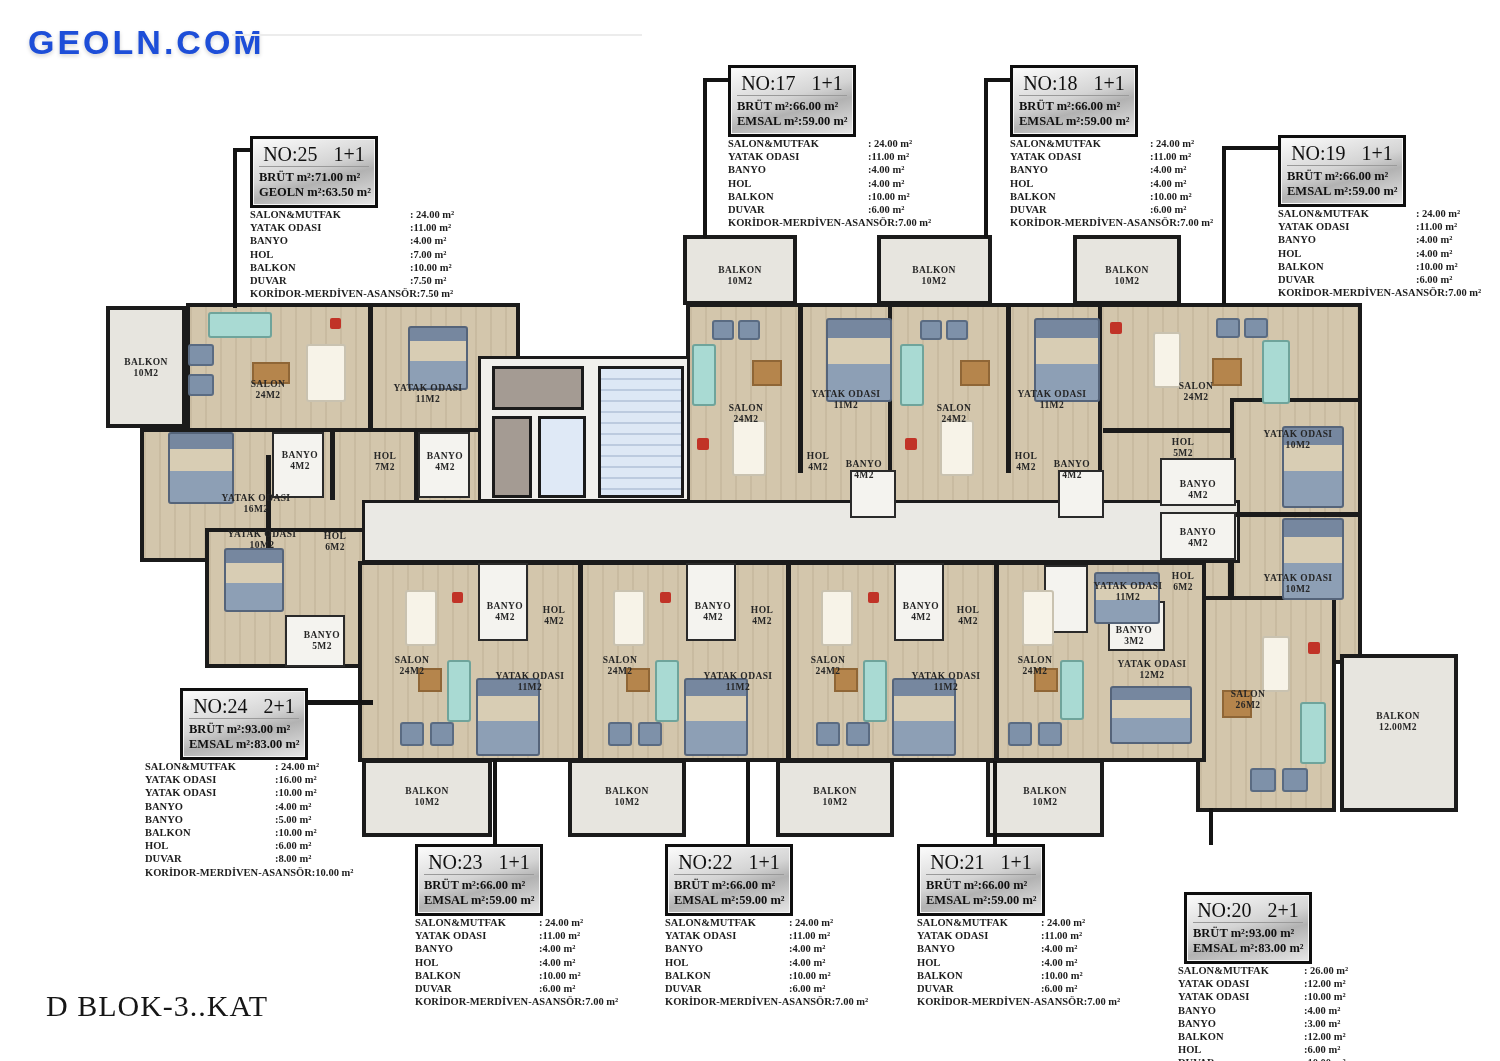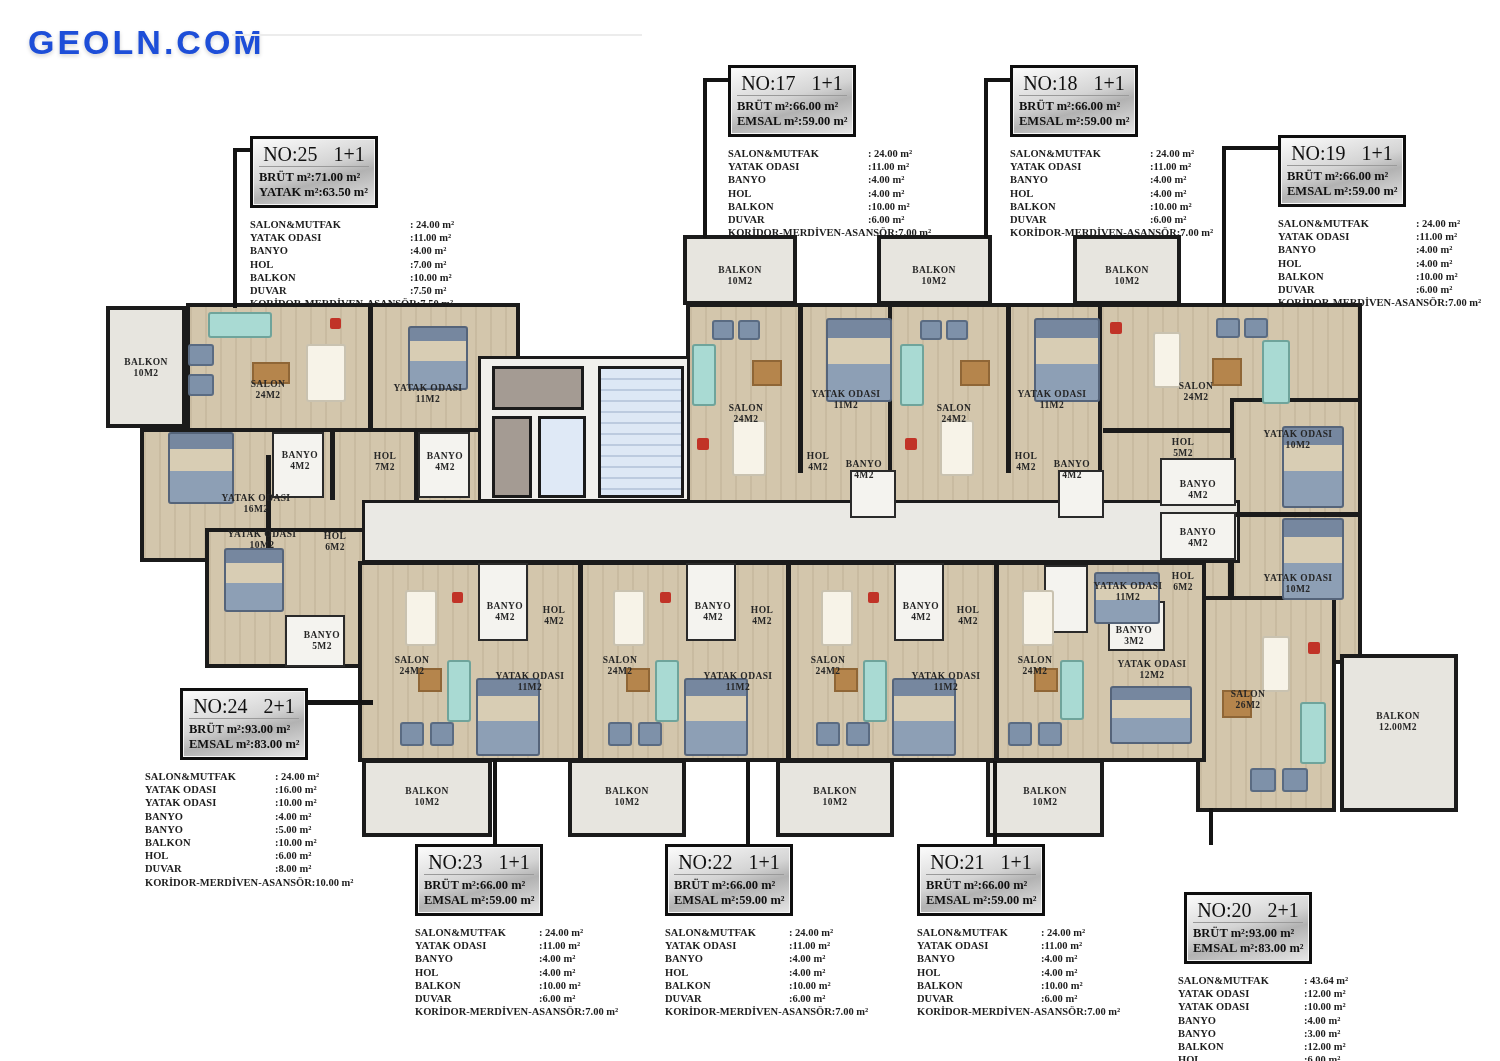--- a/index.html
+++ b/index.html
@@ -28,35 +28,36 @@
   .plab{position:absolute;transform:translate(-50%,-50%);font:700 9.5px/11px "Liberation Serif",serif;
         color:#262626;text-align:center;white-space:pre-line;letter-spacing:.4px;z-index:6;}
   
   .panel{position:absolute;z-index:10;}
   .hbox{width:128px;border:3px solid #0e0e0e;box-sizing:border-box;padding:3px 6px 5px;
         background:linear-gradient(165deg,#fcfcfc 0%,#d4d4d4 45%,#b2b2b2 62%,#e6e6e6 100%);
         box-shadow:inset 0 0 0 1px #f5f5f5;}
   .htitle{display:flex;justify-content:center;gap:16px;font-size:20px;line-height:24px;
           border-bottom:1px solid #9a9a9a;margin-bottom:3px;color:#101010;}
   .hline{font-weight:700;font-size:12.5px;line-height:15px;color:#101010;white-space:nowrap;}
-  .rooms{margin-top:10px;}
+  .rooms{}
   .rrow{display:flex;justify-content:space-between;font-weight:700;font-size:10.5px;line-height:13.2px;color:#1d1d1d;}
   .rlabel{white-space:nowrap;}
   .rval{width:58px;text-align:left;white-space:nowrap;}
   
   #watermark{position:absolute;left:28px;top:16px;font:700 34px/40px "Liberation Sans",sans-serif;
              color:#1d4ed8;letter-spacing:3px;text-shadow:0 2px 4px rgba(0,0,0,.18);z-index:11;margin-top:6px;}
   #floor-title{position:absolute;left:46px;top:988px;font:400 30px/36px "Liberation Serif",serif;
                color:#161616;letter-spacing:1px;z-index:11;}
 </style>
 </head>
 <body>
 
 <div id="stage">
   <div id="watermark">GEOLN.COM</div>
+  <div id="floor-title">D BLOK-3..KAT</div>
   <div id="plan" style="position:absolute;left:0;top:0;width:1500px;height:1061px;">
       <div class="g fl" style="left: 186px; top: 303px; width: 334px; height: 129px;"></div>
       <div class="g fl" style="left: 140px; top: 428px; width: 380px; height: 134px;"></div>
       <div class="g fl" style="left: 205px; top: 528px; width: 265px; height: 140px;"></div>
       <div class="g fl" style="left: 686px; top: 303px; width: 206px; height: 218px;"></div>
       <div class="g fl" style="left: 888px; top: 303px; width: 214px; height: 218px;"></div>
       <div class="g fl" style="left: 1098px; top: 303px; width: 264px; height: 218px;"></div>
       <div class="g fl" style="left: 1230px; top: 398px; width: 132px; height: 266px;"></div>
       <div class="g fl" style="left: 1103px; top: 519px; width: 129px; height: 146px;"></div>
       <div class="g fl" style="left: 1196px; top: 596px; width: 140px; height: 216px;"></div>
@@ -280,21 +281,21 @@
 10M2</div>
     </div>
 
   <div class="panel" style="left:250px;top:136px;width:218px">
     <div class="hbox">
       <div class="htitle">
           <span>NO:25</span>
           <span>1+1</span>
         </div>
       <div class="hline">BRÜT m²:71.00 m²</div>
-      <div class="hline">YATAK m²:63.50 m²</div>
+      <div class="hline">GEOLN m²:63.50 m²</div>
     </div>
     <div class="rooms">
         <div class="rrow">
           <span class="rlabel">SALON&amp;MUTFAK</span>
           <span class="rval">: 24.00 m²</span>
         </div>
         <div class="rrow">
           <span class="rlabel">YATAK ODASI</span>
           <span class="rval">:11.00 m²</span>
         </div>
@@ -621,21 +622,21 @@
       <div class="htitle">
           <span>NO:20</span>
           <span>2+1</span>
         </div>
       <div class="hline">BRÜT m²:93.00 m²</div>
       <div class="hline">EMSAL m²:83.00 m²</div>
     </div>
     <div class="rooms">
         <div class="rrow">
           <span class="rlabel">SALON&amp;MUTFAK</span>
-          <span class="rval">: 43.64 m²</span>
+          <span class="rval">: 26.00 m²</span>
         </div>
         <div class="rrow">
           <span class="rlabel">YATAK ODASI</span>
           <span class="rval">:12.00 m²</span>
         </div>
         <div class="rrow">
           <span class="rlabel">YATAK ODASI</span>
           <span class="rval">:10.00 m²</span>
         </div>
         <div class="rrow">

